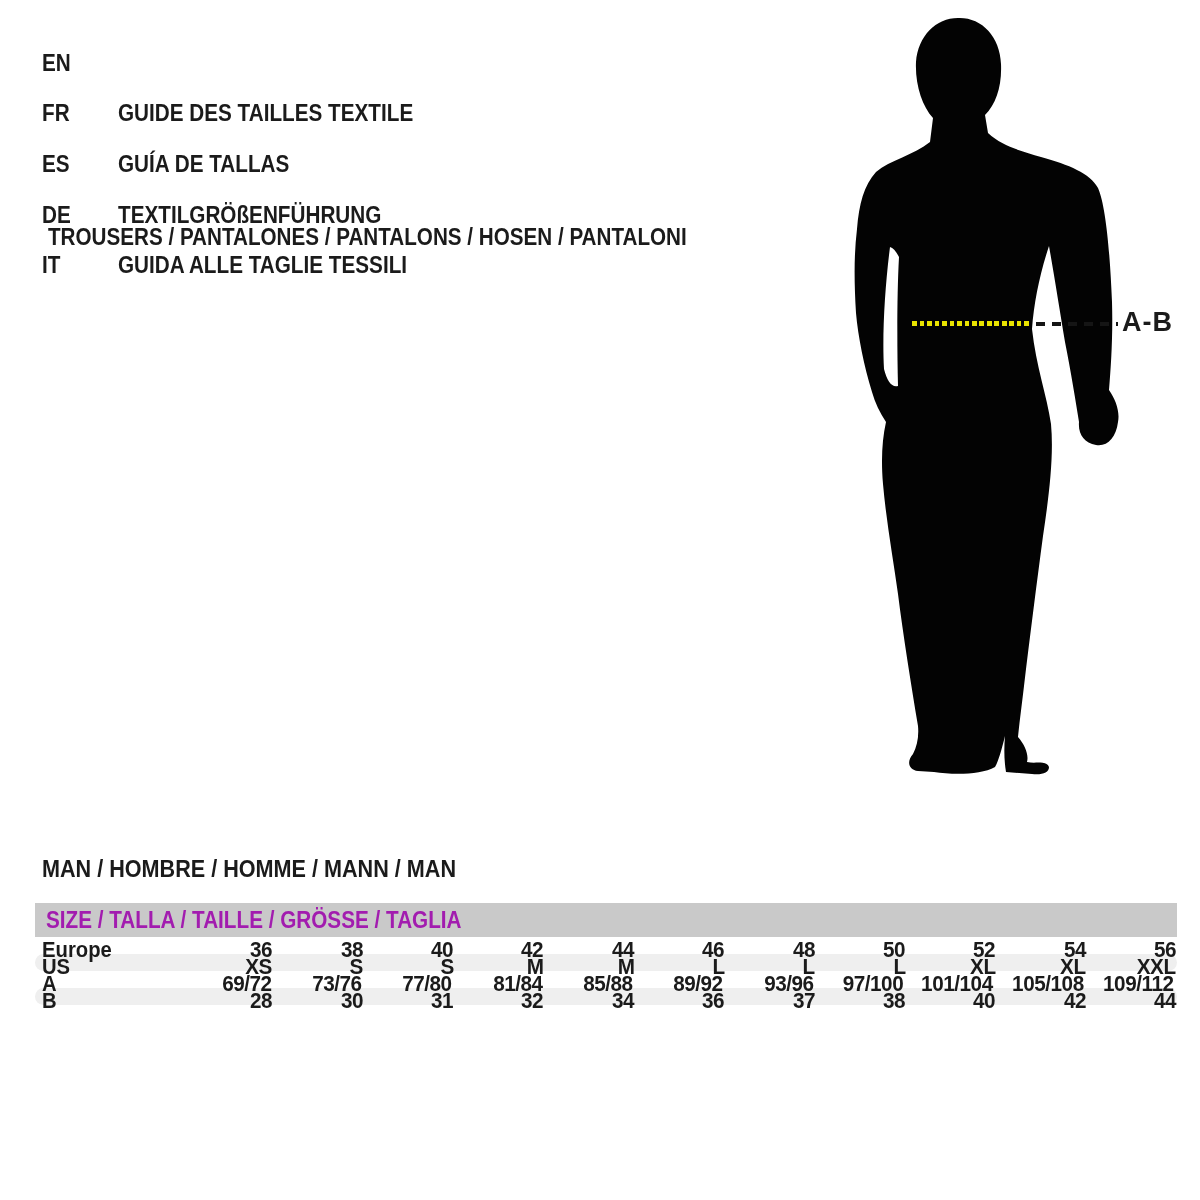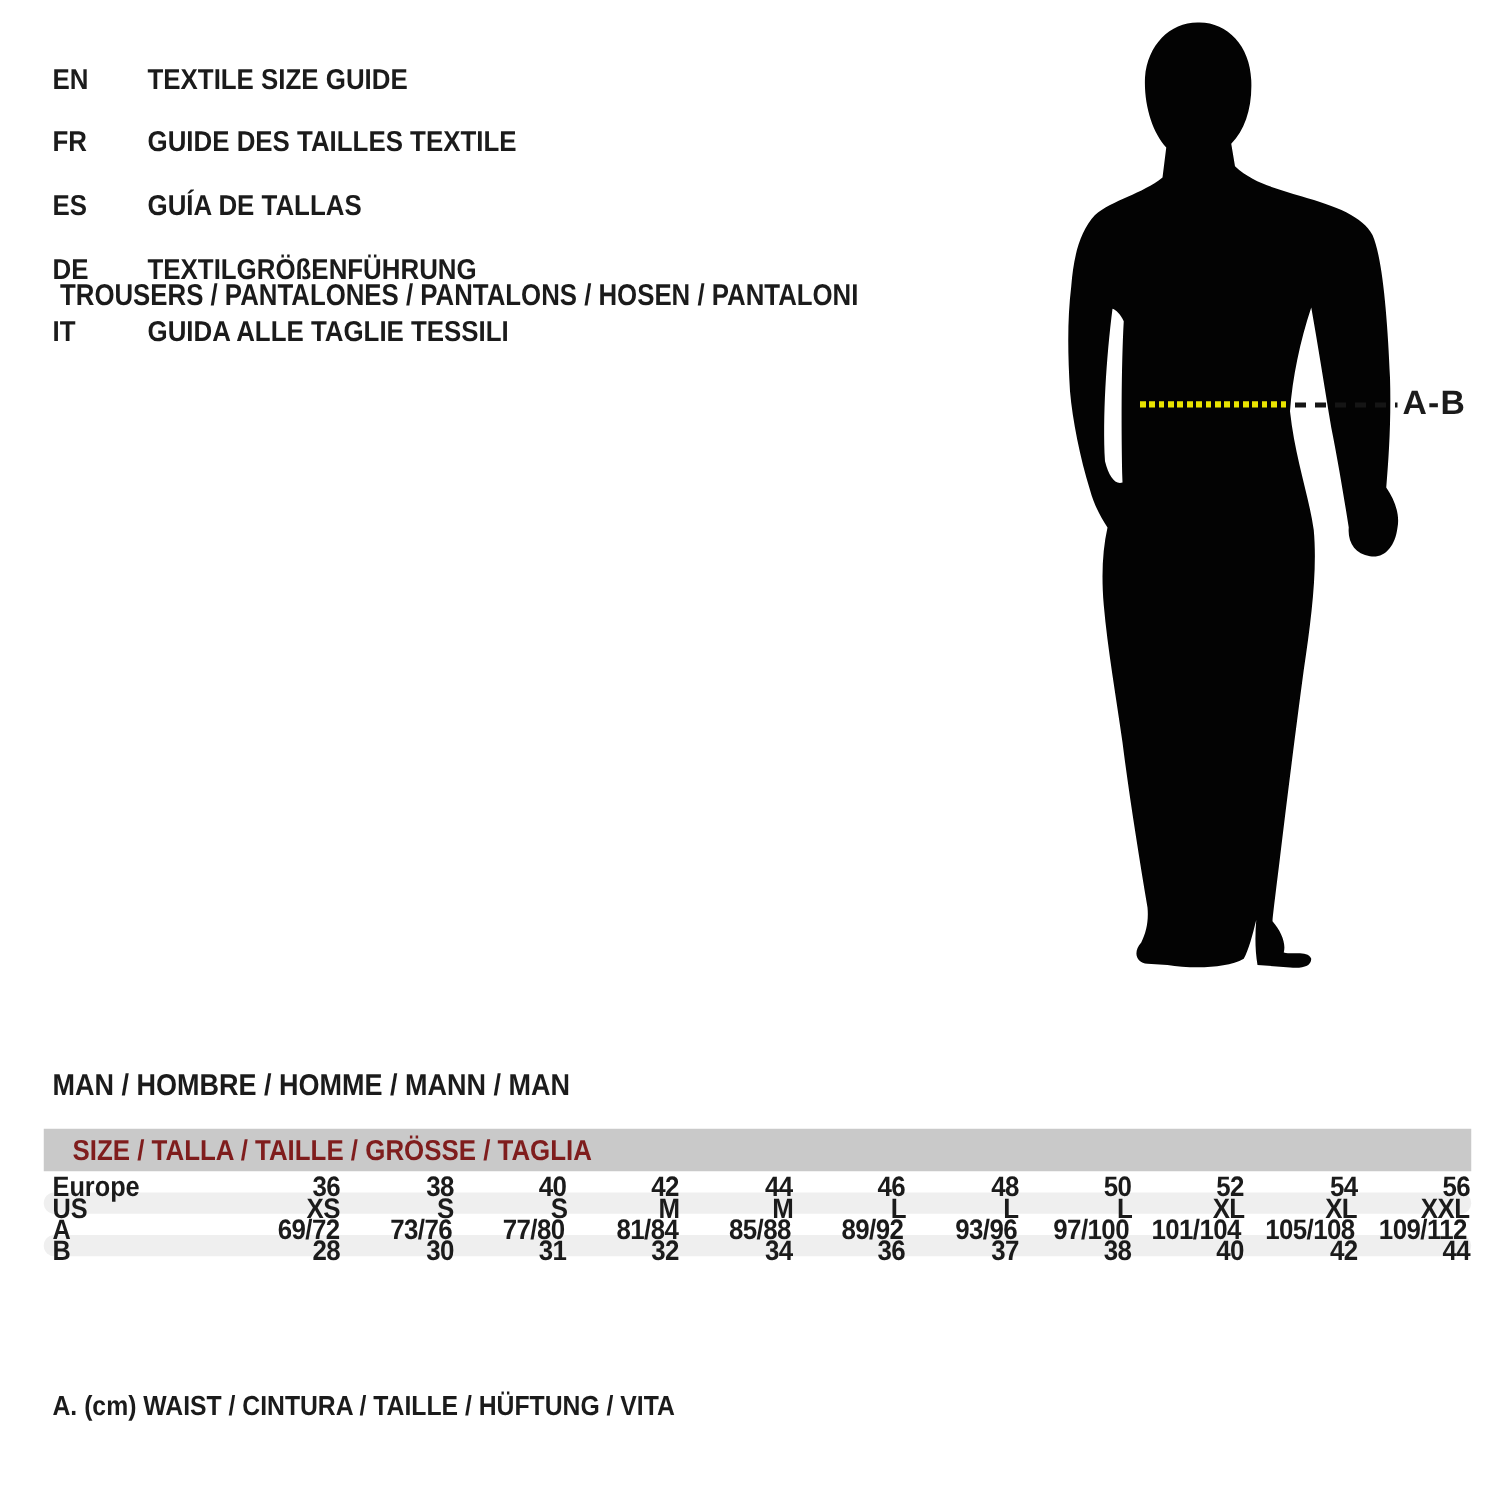--- a/index.html
+++ b/index.html
@@ -32,21 +32,21 @@
   .dash-off{
     left:1036px;top:322px;width:82px;height:4px;
     background:repeating-linear-gradient(90deg,var(--dash-off) 0 9px,transparent 9px 16px);
   }
   #measure-label{left:1122px;top:309px;font-size:27px;line-height:27px;letter-spacing:1px;}
 
   
   #size-table{left:35px;top:903px;width:1142px;box-sizing:border-box;}
   .t-header{
     height:34px;background:var(--header-bg);display:flex;align-items:center;
-    padding-left:23px;font-size:23px;color:#7f1d1d;
+    padding-left:11px;font-size:23px;color:#a21caf;
   }
   .t-row{
     display:grid;grid-template-columns:148px repeat(11,1fr);
     height:17px;align-items:center;font-size:22.5px;
   }
   .t-row.alt{background:var(--alt-bg);border-radius:12px;}
   .row-label{padding-left:7px;}
   .cell{text-align:right;letter-spacing:-.5px;}
 
   
@@ -54,21 +54,20 @@
   .footnote-line{line-height:24px;margin-bottom:9px;}
 </style>
 </head>
 <body>
 
 <div id="page">
 
   <div id="lang-list" class="abs">
       <div class="lang-row">
         <span class="lang-code"><span class="cond">EN</span></span>
-        <span class="lang-label"><span class="cond">TEXTILE SIZE GUIDE</span></span>
       </div>
       <div class="lang-row">
         <span class="lang-code"><span class="cond">FR</span></span>
         <span class="lang-label"><span class="cond">GUIDE DES TAILLES TEXTILE</span></span>
       </div>
       <div class="lang-row">
         <span class="lang-code"><span class="cond">ES</span></span>
         <span class="lang-label"><span class="cond">GUÍA DE TALLAS</span></span>
       </div>
       <div class="lang-row">
@@ -198,16 +197,15 @@
           <div class="cell"><span class="condc">37</span></div>
           <div class="cell"><span class="condc">38</span></div>
           <div class="cell"><span class="condc">40</span></div>
           <div class="cell"><span class="condc">42</span></div>
           <div class="cell"><span class="condc">44</span></div>
         </div>
       </div>
   </div>
 
   <div id="footnotes" class="abs">
-      <div class="footnote-line"><span class="cond">A. (cm) WAIST / CINTURA / TAILLE / HÜFTUNG / VITA</span></div>
     </div>
 
 </div>
 
 </body></html>

